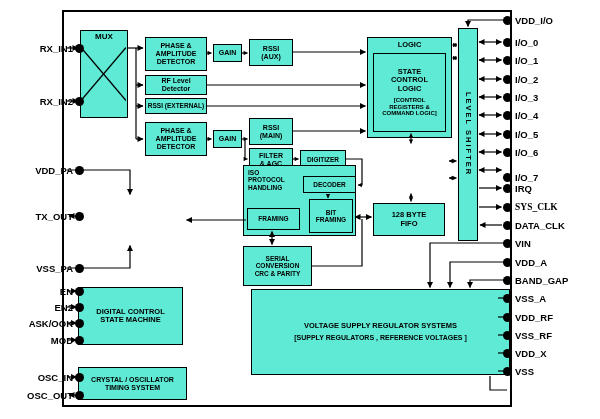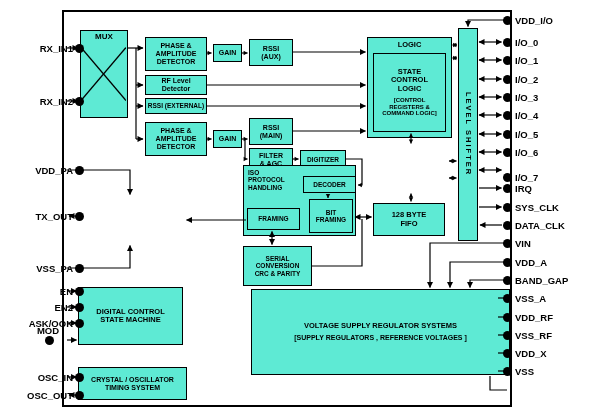--- a/index.html
+++ b/index.html
@@ -237,21 +237,21 @@
       <span class="pin-dot"></span>
     </div>
   <div class="pin pin-left" style="top:302px;">
       <span class="pin-label">EN2</span>
       <span class="pin-dot"></span>
     </div>
   <div class="pin pin-left" style="top:318px;">
       <span class="pin-label">ASK/OOK</span>
       <span class="pin-dot"></span>
     </div>
-  <div class="pin pin-left" style="top:335px;flex-direction:column;">
+  <div class="pin pin-left" style="top:335px;">
       <span class="pin-label">MOD</span>
       <span class="pin-dot"></span>
     </div>
   <div class="pin pin-left" style="top:372px;">
       <span class="pin-label">OSC_IN</span>
       <span class="pin-dot"></span>
     </div>
   <div class="pin pin-left" style="top:390px;">
       <span class="pin-label">OSC_OUT</span>
       <span class="pin-dot"></span>
@@ -290,21 +290,21 @@
       <span class="pin-label">I/O_6</span>
     </div>
   <div class="pin pin-right" style="top:165px;margin-top:7px;">
       <span class="pin-dot"></span>
       <span class="pin-label">I/O_7</span>
     </div>
   <div class="pin pin-right" style="top:183px;">
       <span class="pin-dot"></span>
       <span class="pin-label">IRQ</span>
     </div>
-  <div class="pin pin-right" style="top:202px;">
+  <div class="pin pin-right" style="top:202px;font-family:Liberation Serif, serif;">
       <span class="pin-dot"></span>
       <span class="pin-label">SYS_CLK</span>
     </div>
   <div class="pin pin-right" style="top:220px;">
       <span class="pin-dot"></span>
       <span class="pin-label">DATA_CLK</span>
     </div>
   <div class="pin pin-right" style="top:238px;">
       <span class="pin-dot"></span>
       <span class="pin-label">VIN</span>

